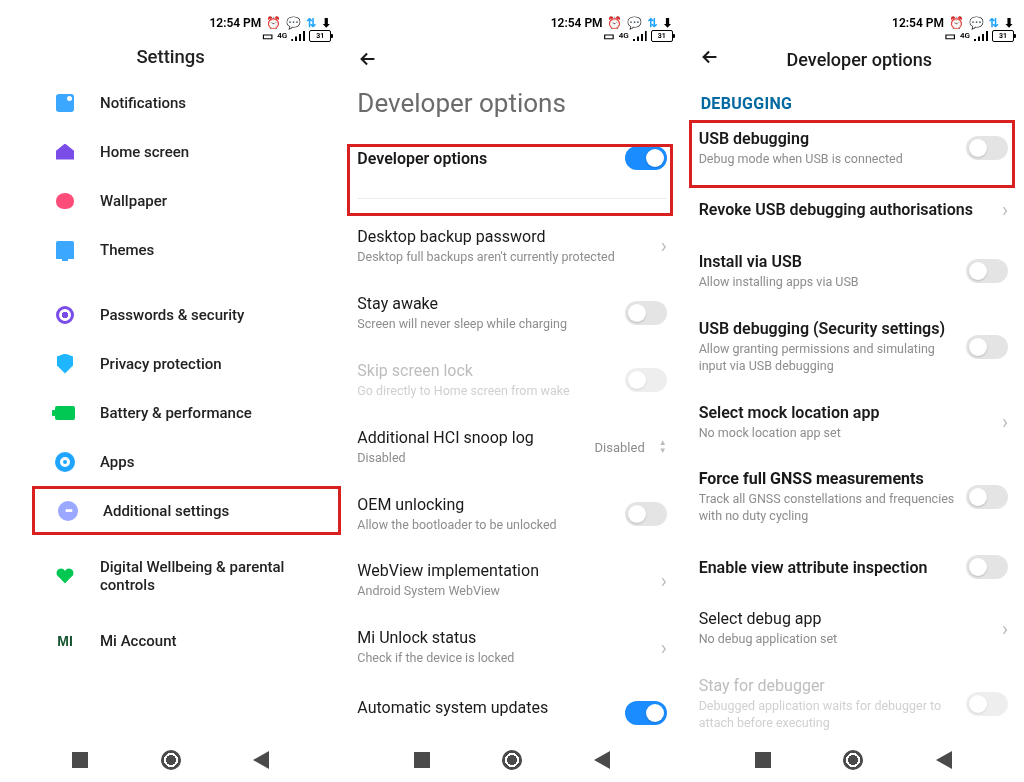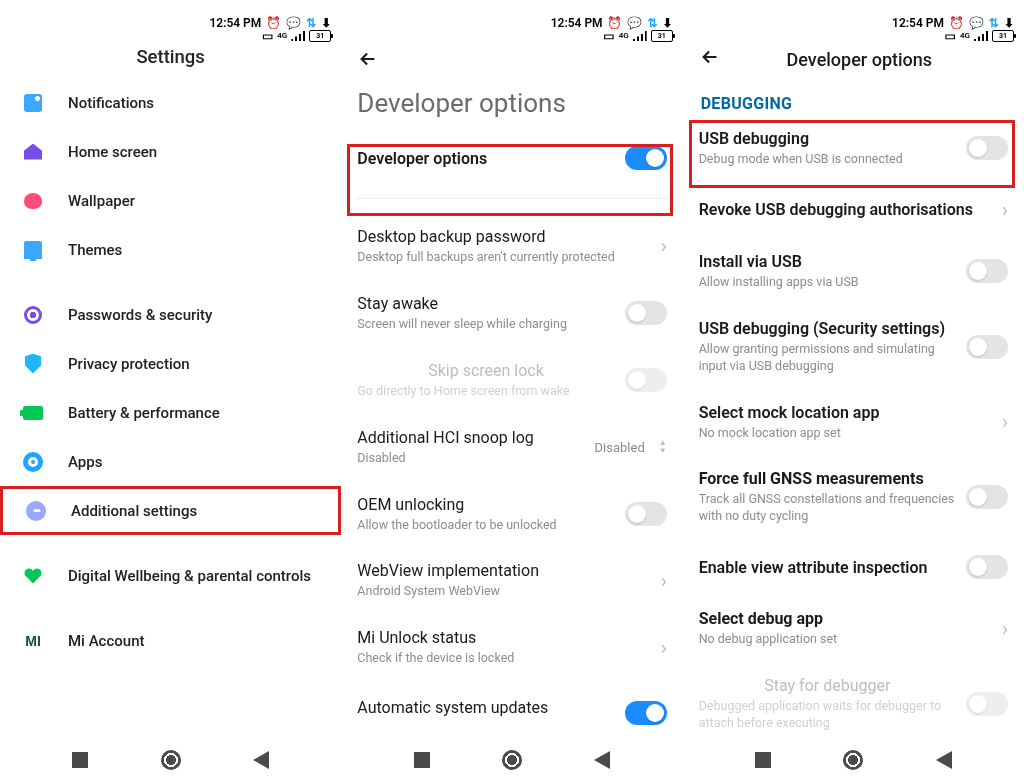--- a/index.html
+++ b/index.html
@@ -63,21 +63,21 @@
 
   
   .p1-title{
     text-align:center; font-size:18.5px; font-weight:500; color:#222;
     padding:14px 0 10px;
   }
   .settings-list{padding:0 0 0 0;}
   .srow{
     display:flex; align-items:center; height:49px;
     padding:0 18px 0 22px; gap:24px;
-    font-size:15px; color:#222; font-weight:500;
+    font-size:15px; color:#222; font-weight:500;margin-left:32px;
   }
   .srow .sicn{width:22px;height:22px;flex-shrink:0;display:flex;align-items:center;justify-content:center;}
   .divider{height:16px;}
   .highlight-red{border:3px solid #d92020;}
 
   
   .ic-notif{width:18px;height:18px;background:#3ba7ff;border-radius:3px;position:relative;}
   .ic-notif::after{content:"";position:absolute;right:2px;top:2px;width:5px;height:5px;background:#fff;border-radius:50%;}
   .ic-home{width:18px;height:16px;background:#7a4de8;clip-path:polygon(50% 0,100% 45%,100% 100%,0 100%,0 45%);}
   .ic-wall{width:18px;height:16px;background:#ff4d7a;border-radius:50% 50% 45% 45%;}
@@ -100,21 +100,21 @@
   .back-arrow{width:22px;height:22px;margin:16px 0 0 16px;}
   .back-arrow svg{width:22px;height:22px;}
   .p2-header{padding:18px 16px 10px;}
   .p2-title{font-size:26px;color:#6b6b6b;font-weight:400;}
   .opt-row{
     display:flex;align-items:center;padding:14px 16px;gap:10px;min-height:56px;
   }
   .opt-text{flex:1;}
   .opt-title{font-size:16px;color:#1a1a1a;font-weight:400;}
   .opt-sub{font-size:12.5px;color:#8d8d8d;margin-top:3px;line-height:1.35;}
-  .opt-row.disabled .opt-title{color:#bdbdbd;text-align:center;}
+  .opt-row.disabled .opt-title{color:#bdbdbd;}
   .opt-row.disabled .opt-sub{color:#d0d0d0;}
   .toggle{width:42px;height:24px;border-radius:12px;background:#e4e4e4;position:relative;flex-shrink:0;}
   .toggle::after{content:"";position:absolute;width:18px;height:18px;border-radius:50%;background:#fff;top:3px;left:3px;box-shadow:0 1px 2px rgba(0,0,0,.18);}
   .toggle.on{background:#1a8cff;}
   .toggle.on::after{left:auto;right:3px;}
   .chev{color:#bcbcbc;font-size:20px;flex-shrink:0;}
   .value-hint{font-size:13px;color:#8d8d8d;margin-right:2px;}
   .updown{display:inline-flex;flex-direction:column;font-size:8px;line-height:8px;color:#bcbcbc;margin-left:2px;}
   .hr{height:1px;background:#ededed;margin:4px 16px;}
   .section-label{font-size:16px;color:#0369a1;font-weight:700;letter-spacing:.3px;padding:14px 18px 2px;}
@@ -436,21 +436,21 @@
 
     <div class="opt-row">
       <div class="opt-text">
         <div class="opt-title" style="font-weight:600">Enable view attribute inspection</div>
       </div>
       <div class="toggle"></div>
     </div>
 
     <div class="opt-row">
       <div class="opt-text">
-        <div class="opt-title" style="font-weight:700">Select debug app</div>
+        <div class="opt-title" style="font-weight:400">Select debug app</div>
         <div class="opt-sub">No debug application set</div>
       </div>
       <span class="chev">›</span>
     </div>
 
     <div class="opt-row disabled">
       <div class="opt-text">
         <div class="opt-title">Stay for debugger</div>
         <div class="opt-sub">Debugged application waits for debugger to attach before executing</div>
       </div>

